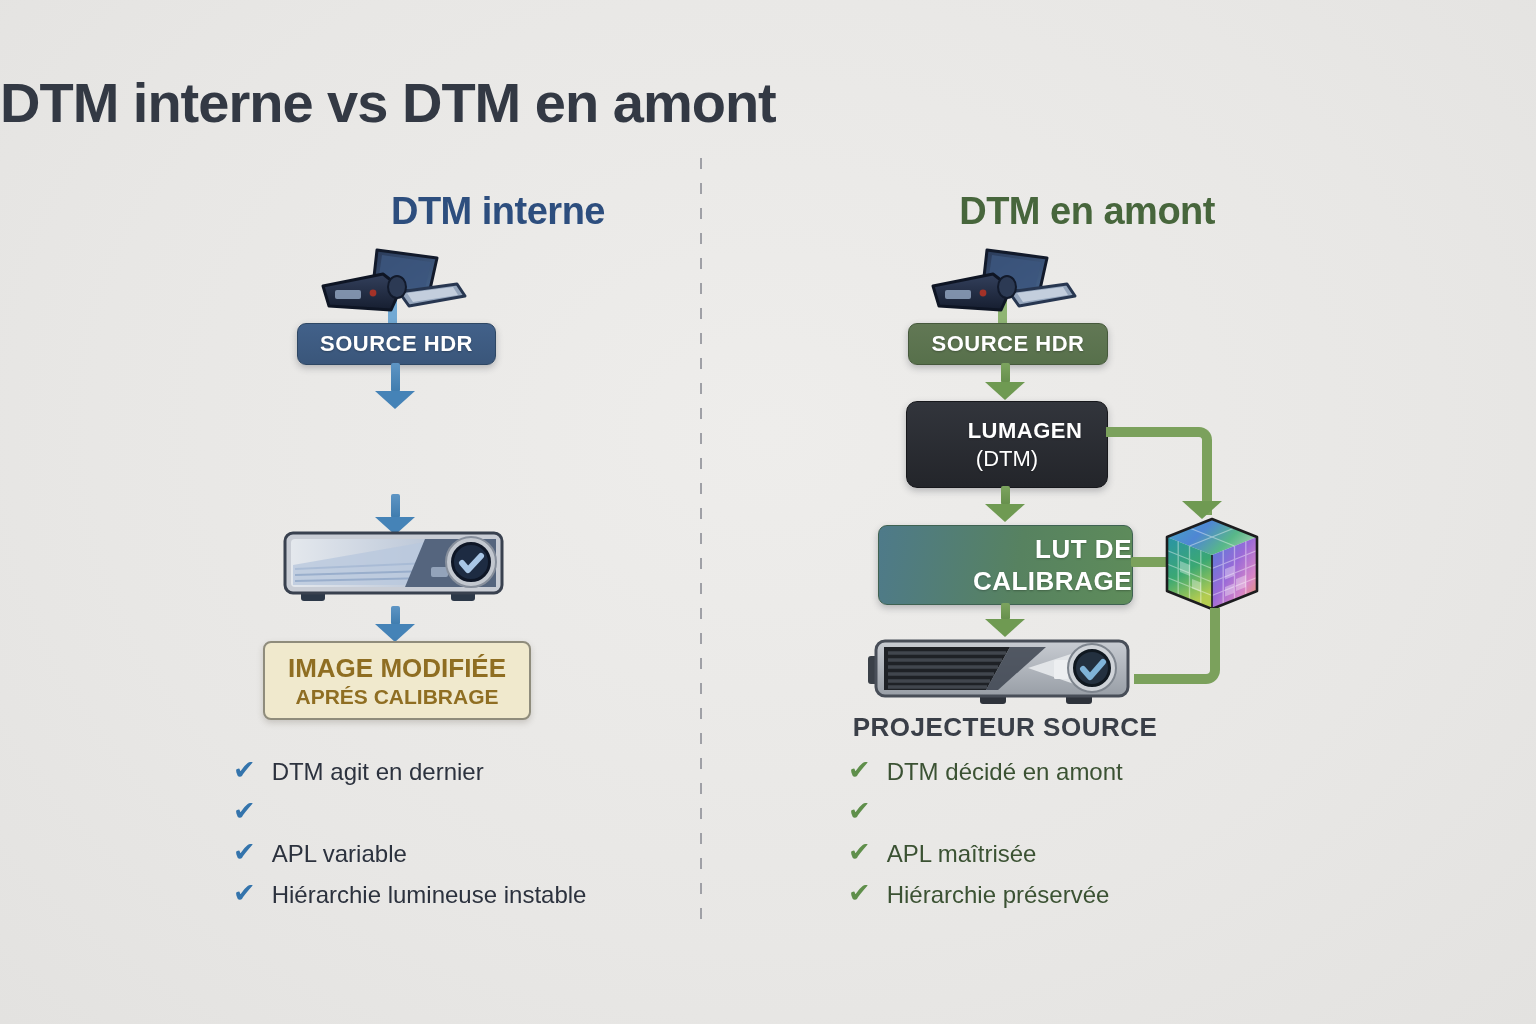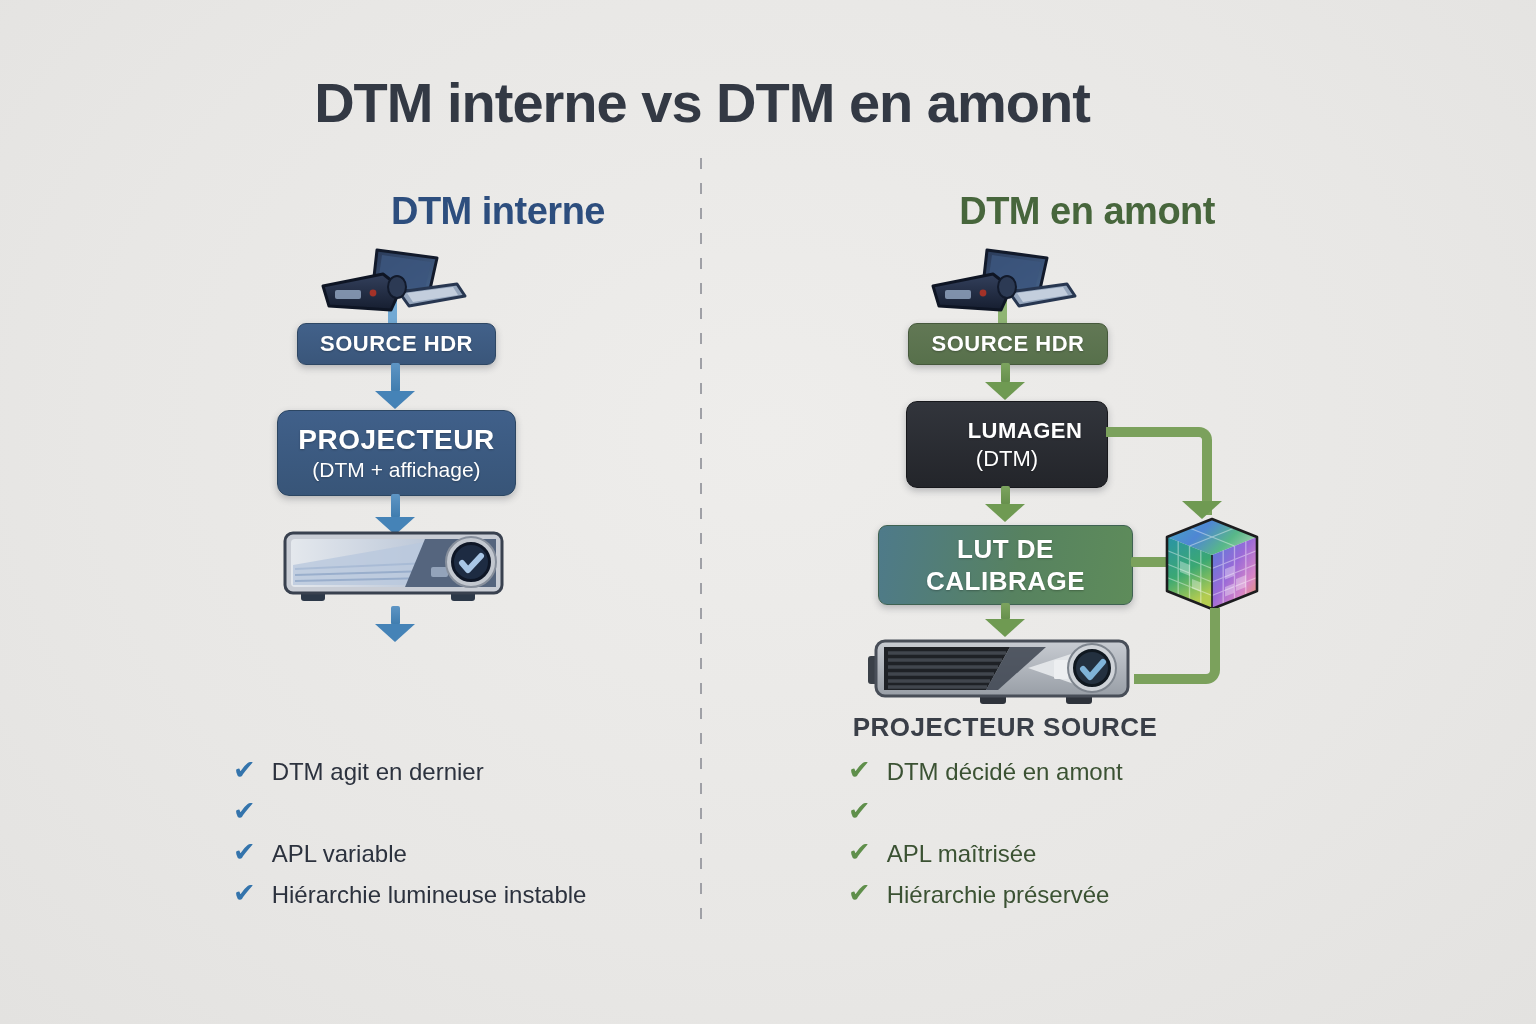--- a/index.html
+++ b/index.html
@@ -9,21 +9,21 @@
     background:#e9e8e6;
   }
   .canvas{
     position:relative;width:1536px;height:1024px;
     background:radial-gradient(ellipse at 50% 42%, #eeedeb 0%, #e8e7e5 62%, #e3e2e0 100%);
   }
   .abs{position:absolute;}
 
   
   .page-title{
-    left:0;top:70px;width:1404px;text-align:center;
+    left:0;top:70px;width:1404px;text-align:left;
     font-size:56px;font-weight:bold;letter-spacing:-1px;color:#333944;
   }
   .col-header{top:190px;width:420px;text-align:right;font-size:38px;font-weight:bold;letter-spacing:-0.5px;}
   .col-header.left{left:185px;color:#2d4e7e;}
   .col-header.right{left:795px;color:#47663c;}
 
   
   .divider{
     left:700px;top:158px;width:2px;height:775px;
     background:repeating-linear-gradient(to bottom,#9fa0a6 0 11px,transparent 11px 25px);
@@ -50,21 +50,21 @@
   .proj-box .box-line1{font-size:28px;letter-spacing:.5px;}
   .proj-box .box-line2{font-size:21px;margin-top:2px;}
 
   .lumagen-box{left:906px;top:401px;width:200px;height:85px;border-radius:11px;
     background:linear-gradient(#32353c,#23252a);border:1px solid #17181c;}
   .lumagen-box .box-line1{font-size:22px;letter-spacing:.5px;margin-left:36px;}
   .lumagen-box .box-line2{font-size:22px;margin-top:2px;}
 
   .lut-box{left:878px;top:525px;width:253px;height:78px;border-radius:9px;
     background:linear-gradient(100deg,#4e7a8a,#578260 55%,#5e8c5a);border:1px solid #3f6252;}
-  .lut-box .box-line1,.lut-box .box-line2{font-size:26px;font-weight:bold;letter-spacing:.5px;line-height:1.25;}
+  .lut-box .box-line1,.lut-box .box-line2{font-size:26px;font-weight:bold;letter-spacing:.5px;line-height:1.25;text-align:right;}
 
   .result-box{left:263px;top:641px;width:264px;height:75px;border-radius:8px;
     background:#f0e9cd;border:2px solid #8f8c7c;color:#8f6e22;
     box-shadow:0 3px 6px rgba(80,75,60,.22);text-shadow:none;
     display:flex;flex-direction:column;justify-content:center;text-align:center;}
   .result-box .box-line1{font-size:26px;font-weight:bold;}
   .result-box .box-line2{font-size:21px;font-weight:bold;margin-top:1px;}
 
   .proj-passif-label{left:845px;top:712px;width:320px;text-align:center;
     font-size:26px;font-weight:bold;letter-spacing:.5px;color:#3a3f48;}
@@ -125,24 +125,20 @@
     <ellipse cx="80" cy="41" rx="9" ry="11" fill="#2c3a54" stroke="#121a2b" stroke-width="2"></ellipse>
   </svg>
 
   <div class="abs flowbox src-left">
     <span>SOURCE HDR</span>
   </div>
 
   <div class="stem blue" style="left:391px;top:363px;height:29px;"></div>
   <div class="head blue" style="left:375px;top:391px;"></div>
 
-  <div class="abs flowbox proj-box">
-    <span class="box-line1">PROJECTEUR</span>
-    <span class="box-line2">(DTM + affichage)</span>
-  </div>
 
   <div class="stem blue" style="left:391px;top:494px;height:24px;"></div>
   <div class="head blue" style="left:375px;top:517px;"></div>
 
   <svg class="abs" style="left:283px;top:531px;" width="221" height="76" viewBox="0 0 221 76">
     <defs>
       <linearGradient id="grilleL" x1="0" y1="0" x2="1" y2="0">
         <stop offset="0" stop-color="#e4e8ed"></stop>
           <stop offset="1" stop-color="#a9b8cf"></stop>
       </linearGradient>
@@ -159,20 +155,24 @@
     <rect x="148" y="36" width="17" height="10" rx="2" fill="#93a3ba"></rect>
     <circle cx="177" cy="41" r="4.5" fill="#394a66"></circle>
     <circle cx="188" cy="31" r="25" fill="#c2c7cf" stroke="#878f9c" stroke-width="2"></circle>
     <circle cx="188" cy="31" r="18.5" fill="#1d2b42" stroke="#0e1626" stroke-width="3"></circle>
     <path d="M179 32 l6 7 l13 -14" stroke="#a8c6e6" stroke-width="6" stroke-linecap="round" stroke-linejoin="round" fill="none"></path>
   </svg>
 
   <div class="stem blue" style="left:391px;top:606px;height:19px;"></div>
   <div class="head blue" style="left:375px;top:624px;"></div>
 
+  <div class="abs result-box">
+    <span class="box-line1">IMAGE MODIFIÉE</span>
+    <span class="box-line2">APRÉS CALIBRAGE</span>
+  </div>
 
   <div class="abs checklist left-list">
     <div class="check-row">
       <span class="check-glyph">✔</span>
       <span>DTM agit en dernier</span>
     </div>
     <div class="check-row">
       <span class="check-glyph">✔</span>
     </div>
     <div class="check-row">

